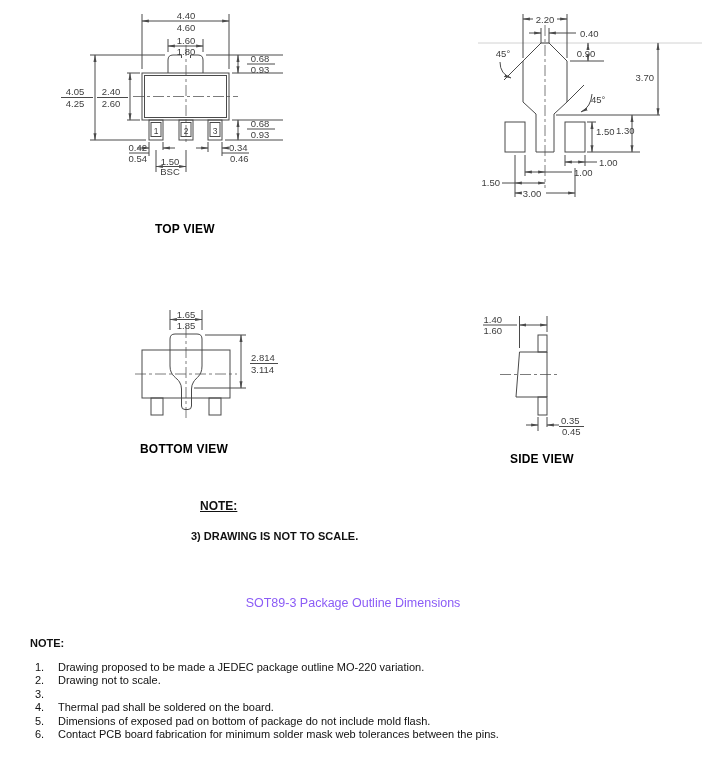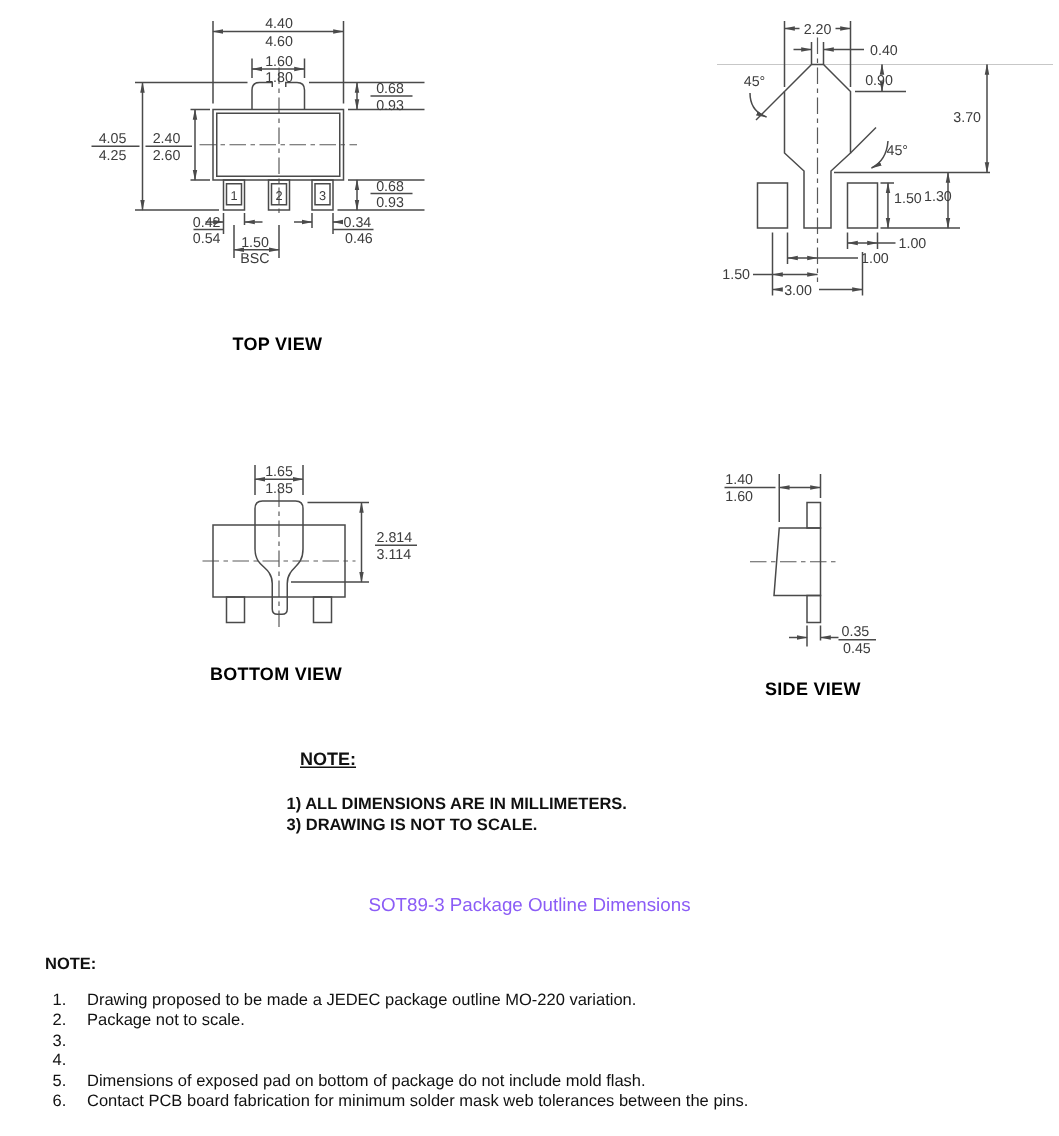--- a/index.html
+++ b/index.html
@@ -214,41 +214,41 @@
     <text class="dim" x="562" y="435" text-anchor="start">0.45</text>
   </g>
 </svg>
 
 <div class="viewlabel" style="left:155px;top:222px;">TOP VIEW</div>
 <div class="viewlabel" style="left:140px;top:442px;text-align:right;">BOTTOM VIEW</div>
 <div class="viewlabel" style="left:510px;top:452px;">SIDE VIEW</div>
 
 <div class="noteheading" style="left:200px;top:499px;">NOTE:</div>
 <div class="drawnotes">
-  <div>1) ALL DIMENSIONS ARE IN MILLIMETERS.</div>
   <div>3) DRAWING IS NOT TO SCALE.</div>
 </div>
 
 <div class="doctitle">SOT89-3 Package Outline Dimensions</div>
 
 <div class="footheading">NOTE:</div>
 <div class="footnotes">
   <div class="footrow">
     <span class="num">1.</span>
     <span>Drawing proposed to be made a JEDEC package outline MO-220 variation.</span>
   </div>
   <div class="footrow">
     <span class="num">2.</span>
-    <span>Package not to scale.</span>
+    <span>Drawing not to scale.</span>
   </div>
   <div class="footrow">
     <span class="num">3.</span>
   </div>
   <div class="footrow">
     <span class="num">4.</span>
+    <span>Thermal pad shall be soldered on the board.</span>
   </div>
   <div class="footrow">
     <span class="num">5.</span>
     <span>Dimensions of exposed pad on bottom of package do not include mold flash.</span>
   </div>
   <div class="footrow">
     <span class="num">6.</span>
     <span>Contact PCB board fabrication for minimum solder mask web tolerances between the pins.</span>
   </div>
 </div>

